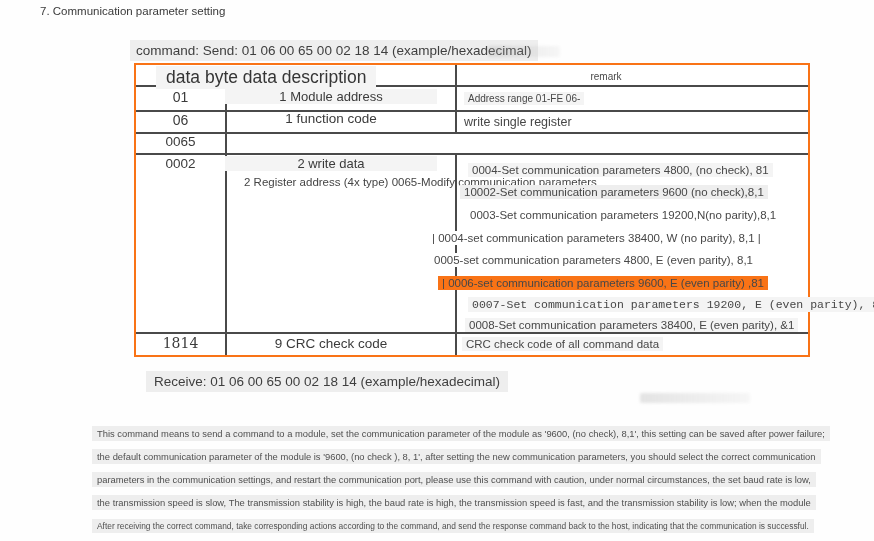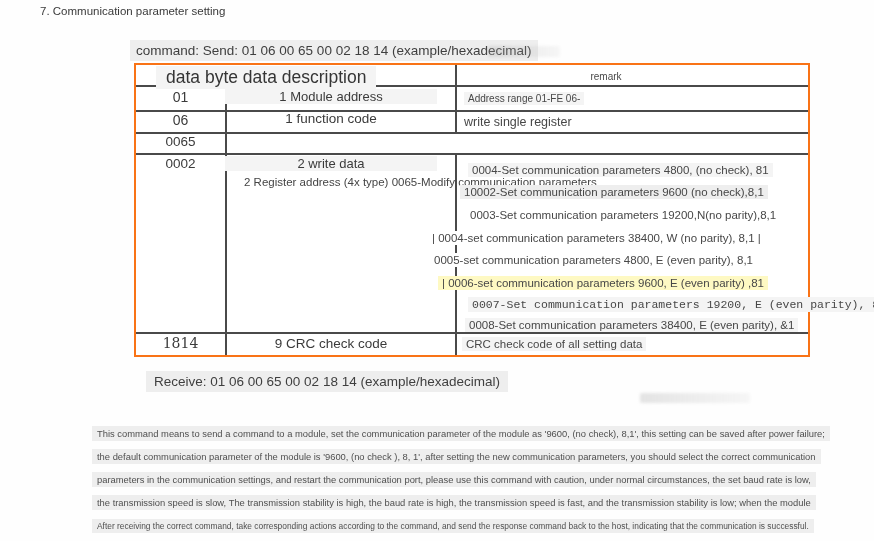--- a/index.html
+++ b/index.html
@@ -72,27 +72,27 @@
   <div class="cell c1" style="top:69px;font-size:13.5px;">0065</div>
   <div class="cell" style="left:108px;top:71px;font-size:11.5px;color:#454545;margin-top:40px;">2 Register address (4x type) 0065-Modify communication parameters</div>
 
   <div class="cell c1" style="top:91px;font-size:13.5px;">0002</div>
   <div class="cell c2 hl-soft" style="top:91px;">2 write data</div>
   <div class="cell rk hl-soft" style="left:332px;top:98px;">0004-Set communication parameters 4800, (no check), 81</div>
   <div class="cell rk hl" style="left:324px;top:120px;">10002-Set communication parameters 9600 (no check),8,1</div>
   <div class="cell rk" style="left:330px;top:143px;background:#fff;">0003-Set communication parameters 19200,N(no parity),8,1</div>
   <div class="cell rk" style="left:292px;top:166px;background:#fff;">| 0004-set communication parameters 38400, W (no parity), 8,1 |</div>
   <div class="cell rk" style="left:294px;top:188px;background:#fff;">0005-set communication parameters 4800, E (even parity), 8,1</div>
-  <div class="cell rk" style="left:302px;top:211px;background:#fef9c3;">| 0006-set communication parameters 9600, E (even parity) ,81</div>
+  <div class="cell rk" style="left:302px;top:211px;background:#f97316;">| 0006-set communication parameters 9600, E (even parity) ,81</div>
   <div class="cell rk hl-soft" style="left:332px;top:232px;font-family:Liberation Mono, monospace;">0007-Set communication parameters 19200, E (even parity), 81</div>
   <div class="cell rk hl-soft" style="left:329px;top:253px;">0008-Set communication parameters 38400, E (even parity), &amp;1</div>
 
   <div class="cell c1" style="top:270px;font-family:'DejaVu Serif',serif;">1814</div>
   <div class="cell c2" style="top:271px;font-size:13.5px;">9 CRC check code</div>
-  <div class="cell rk hl-soft" style="left:326px;top:272px;">CRC check code of all setting data</div>
+  <div class="cell rk hl-soft" style="left:326px;top:272px;">CRC check code of all command data</div>
 </div>
 
 <div class="abs hl receive-line">Receive: 01 06 00 65 00 02 18 14 (example/hexadecimal)</div>
 <div class="abs ghost" style="left:640px;top:393px;width:110px;height:10px;"></div>
 
 <div class="abs hl note-line" style="top:426px;">This command means to send a command to a module, set the communication parameter of the module as '9600, (no check), 8,1', this setting can be saved after power failure;</div>
 <div class="abs hl note-line" style="top:449px;">the default communication parameter of the module is '9600, (no check ), 8, 1', after setting the new communication parameters, you should select the correct communication</div>
 <div class="abs hl note-line" style="top:472px;">parameters in the communication settings, and restart the communication port, please use this command with caution, under normal circumstances, the set baud rate is low,</div>
 <div class="abs hl note-line" style="top:495px;">the transmission speed is slow, The transmission stability is high, the baud rate is high, the transmission speed is fast, and the transmission stability is low; when the module</div>
 <div class="abs hl note-line note-last" style="top:519px;">After receiving the correct command, take corresponding actions according to the command, and send the response command back to the host, indicating that the communication is successful.</div>

